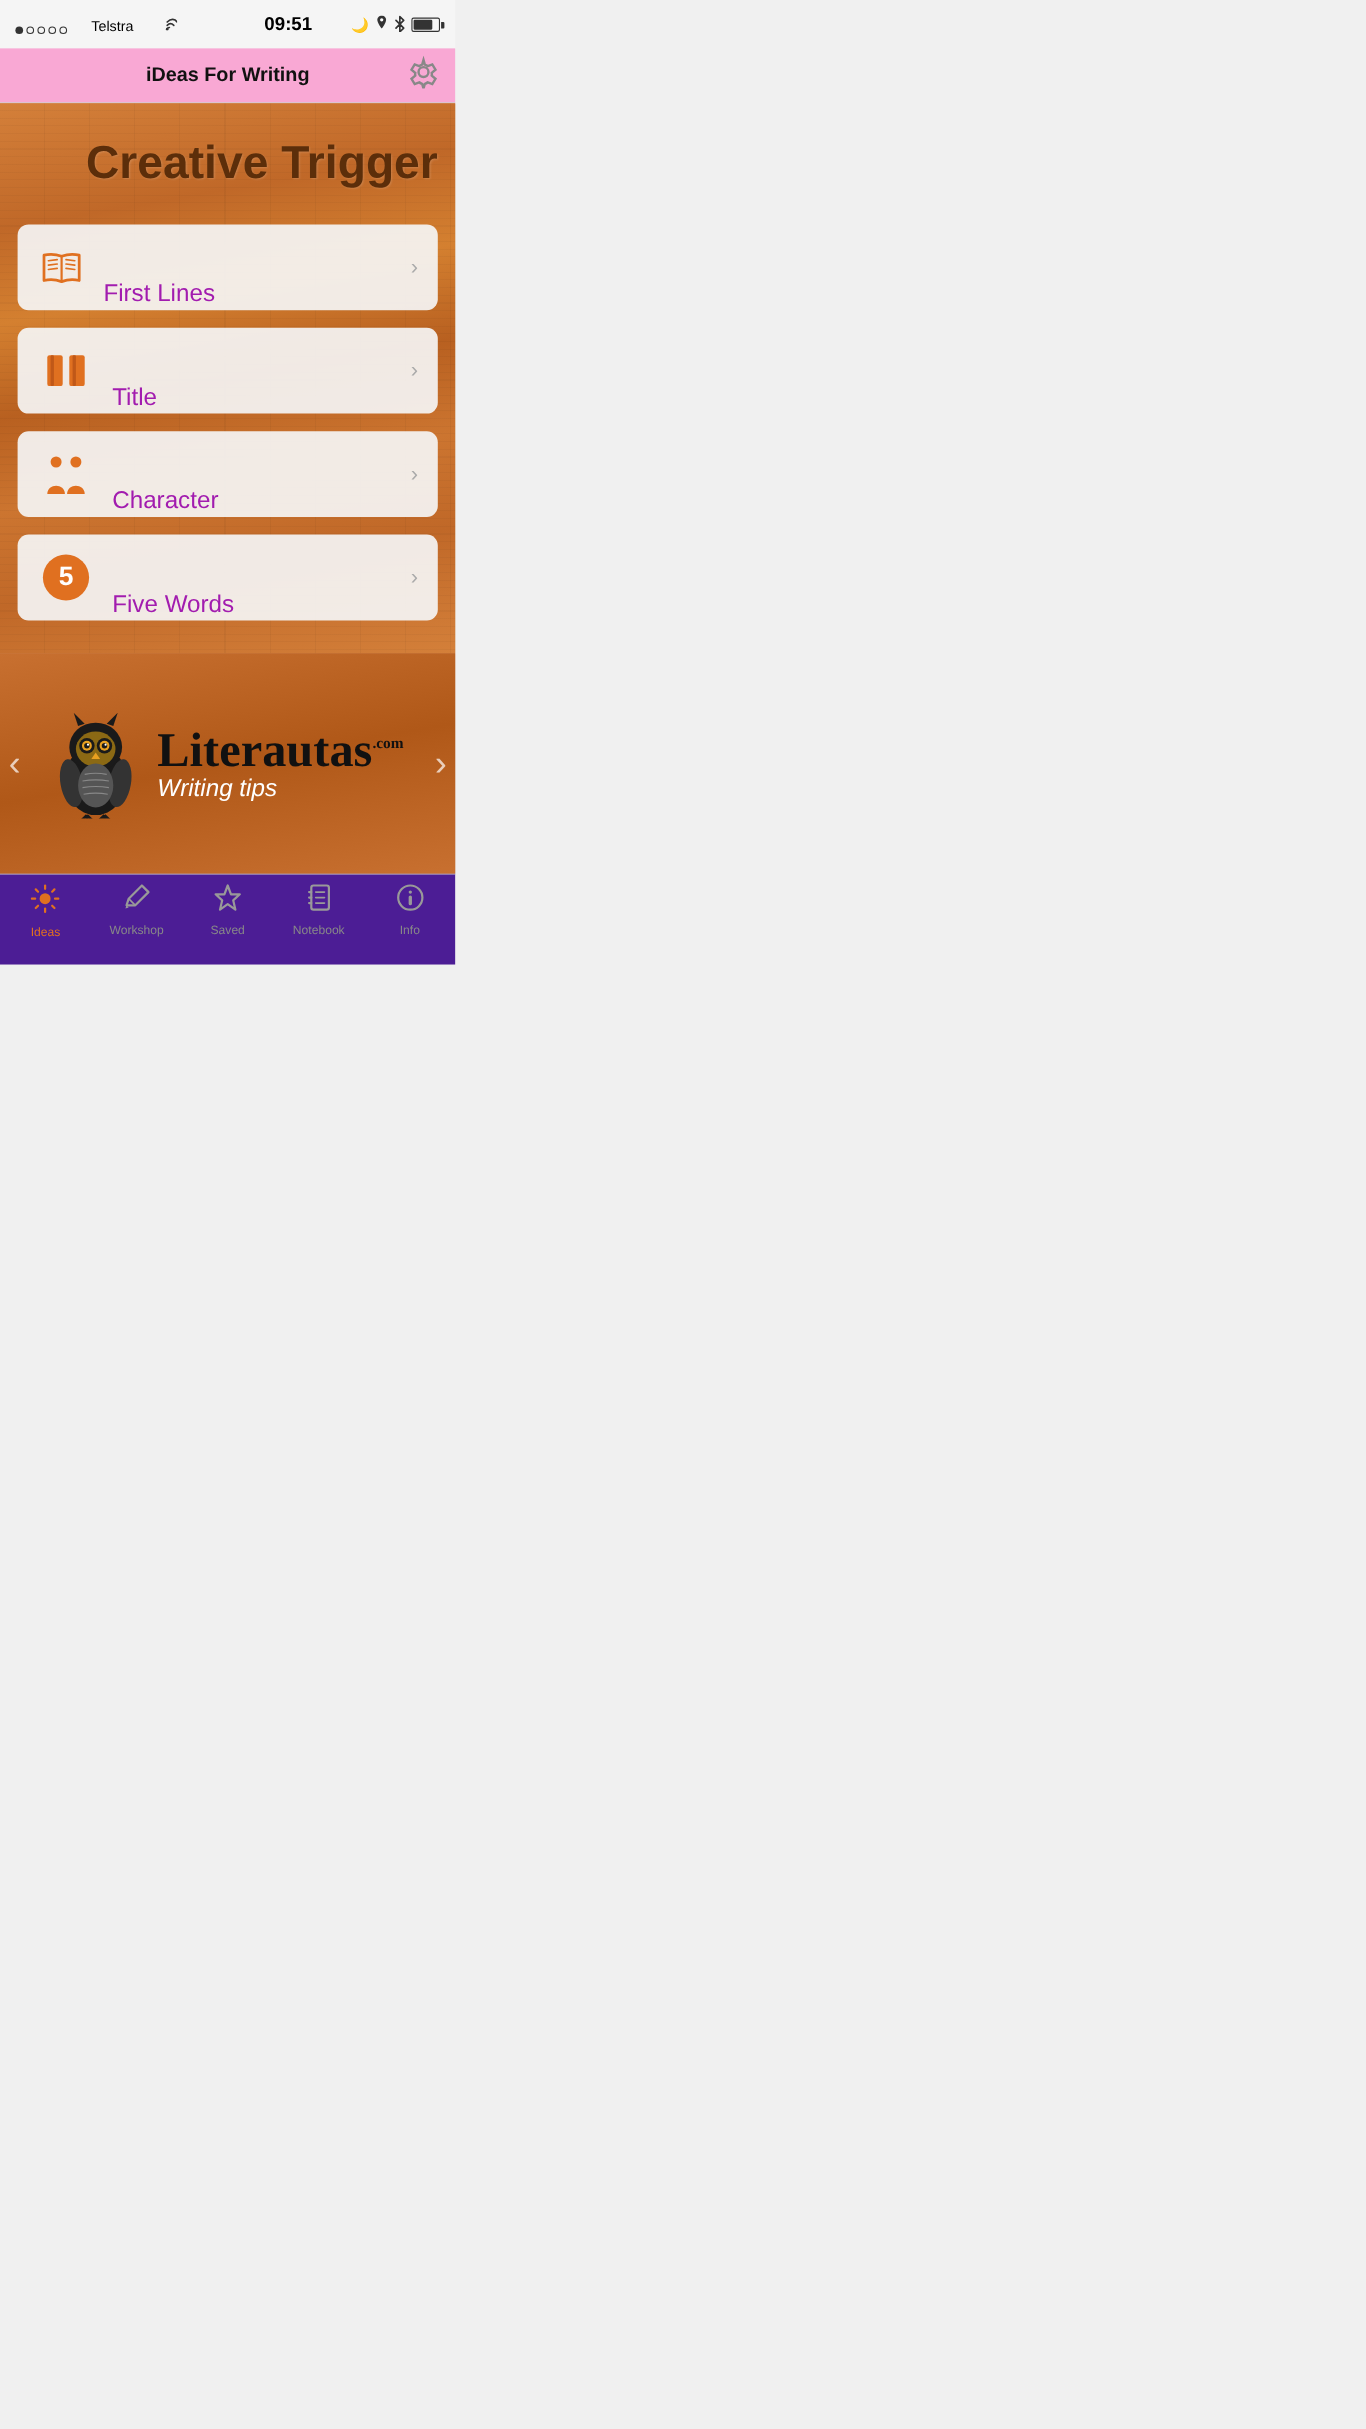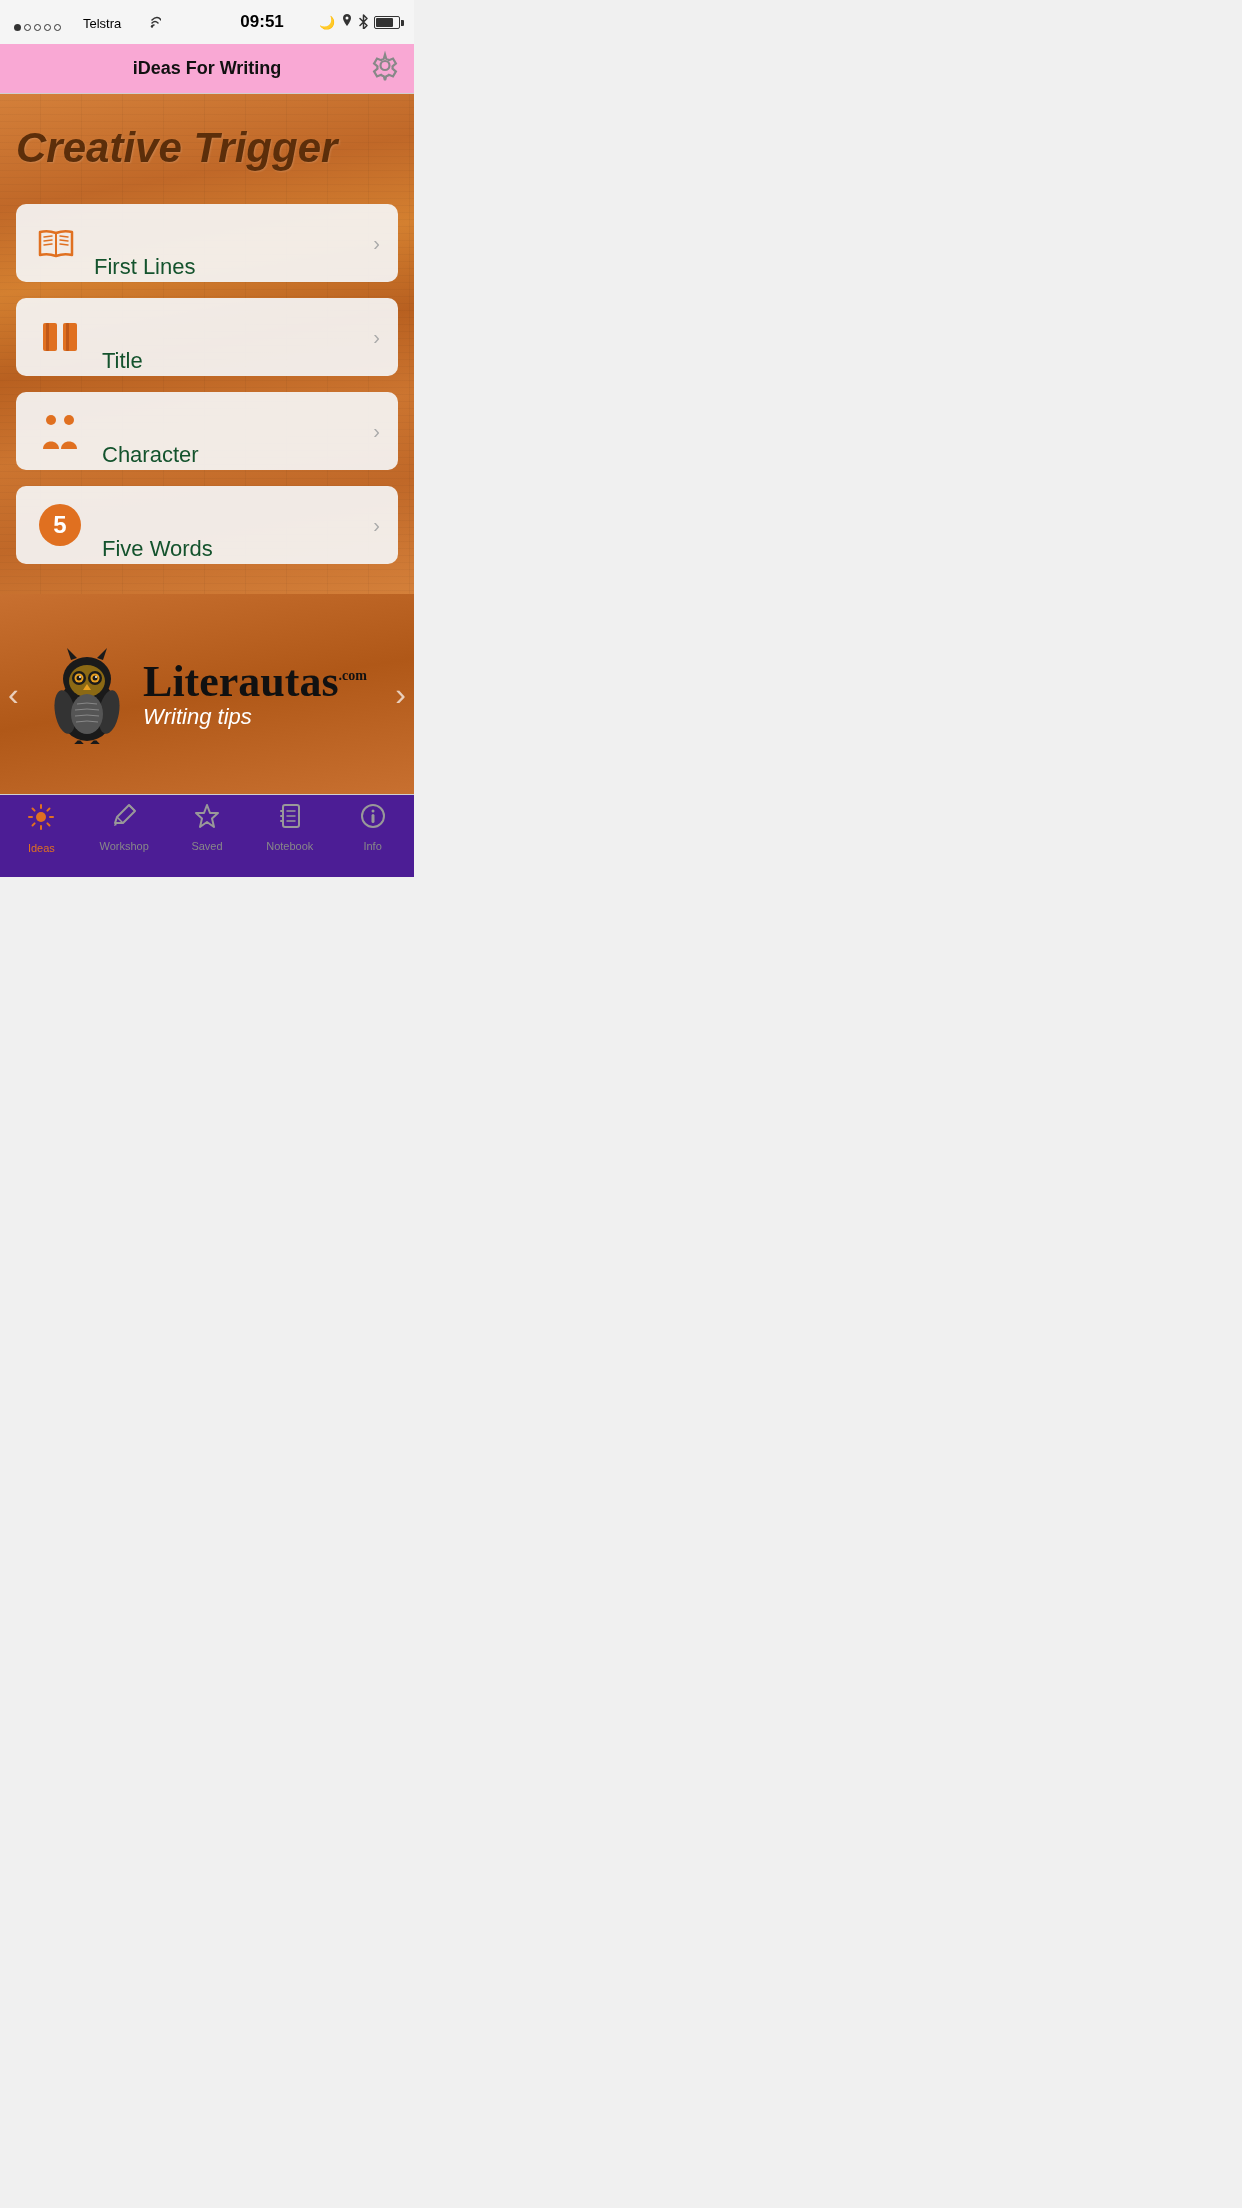--- a/index.html
+++ b/index.html
@@ -94,26 +94,25 @@
           #b86020 50%,
           #cc7530 65%,
           #c06828 80%,
           #d4803a 100%
         );
       padding: 30px 16px 30px 16px;
       position: relative;
     }
 
     .creative-trigger-title {
-      text-align: left;
+      text-align: right;
       font-size: 42px;
       font-weight: 900;
       color: #5c2e0a;
       margin-bottom: 32px;
-      font-style: italic;
       text-shadow: 1px 1px 2px rgba(255,255,255,0.15);
     }
 
     
     .menu-list { display: flex; flex-direction: column; gap: 16px; }
 
     .menu-item {
       background: rgba(245,245,245,0.92);
       border-radius: 10px;
       height: 78px;
@@ -132,21 +131,21 @@
       display: flex;
       align-items: center;
       justify-content: center;
       margin-right: 16px;
       flex-shrink: 0;
     }
 
     .menu-item-label {
       font-size: 22px;
       font-weight: 500;
-      color: #14532d;
+      color: #a21caf;
       flex: 1;
       margin-top: 47px;
     }
 
     .chevron {
       font-size: 20px;
       color: #aaa;
     }
 
     

